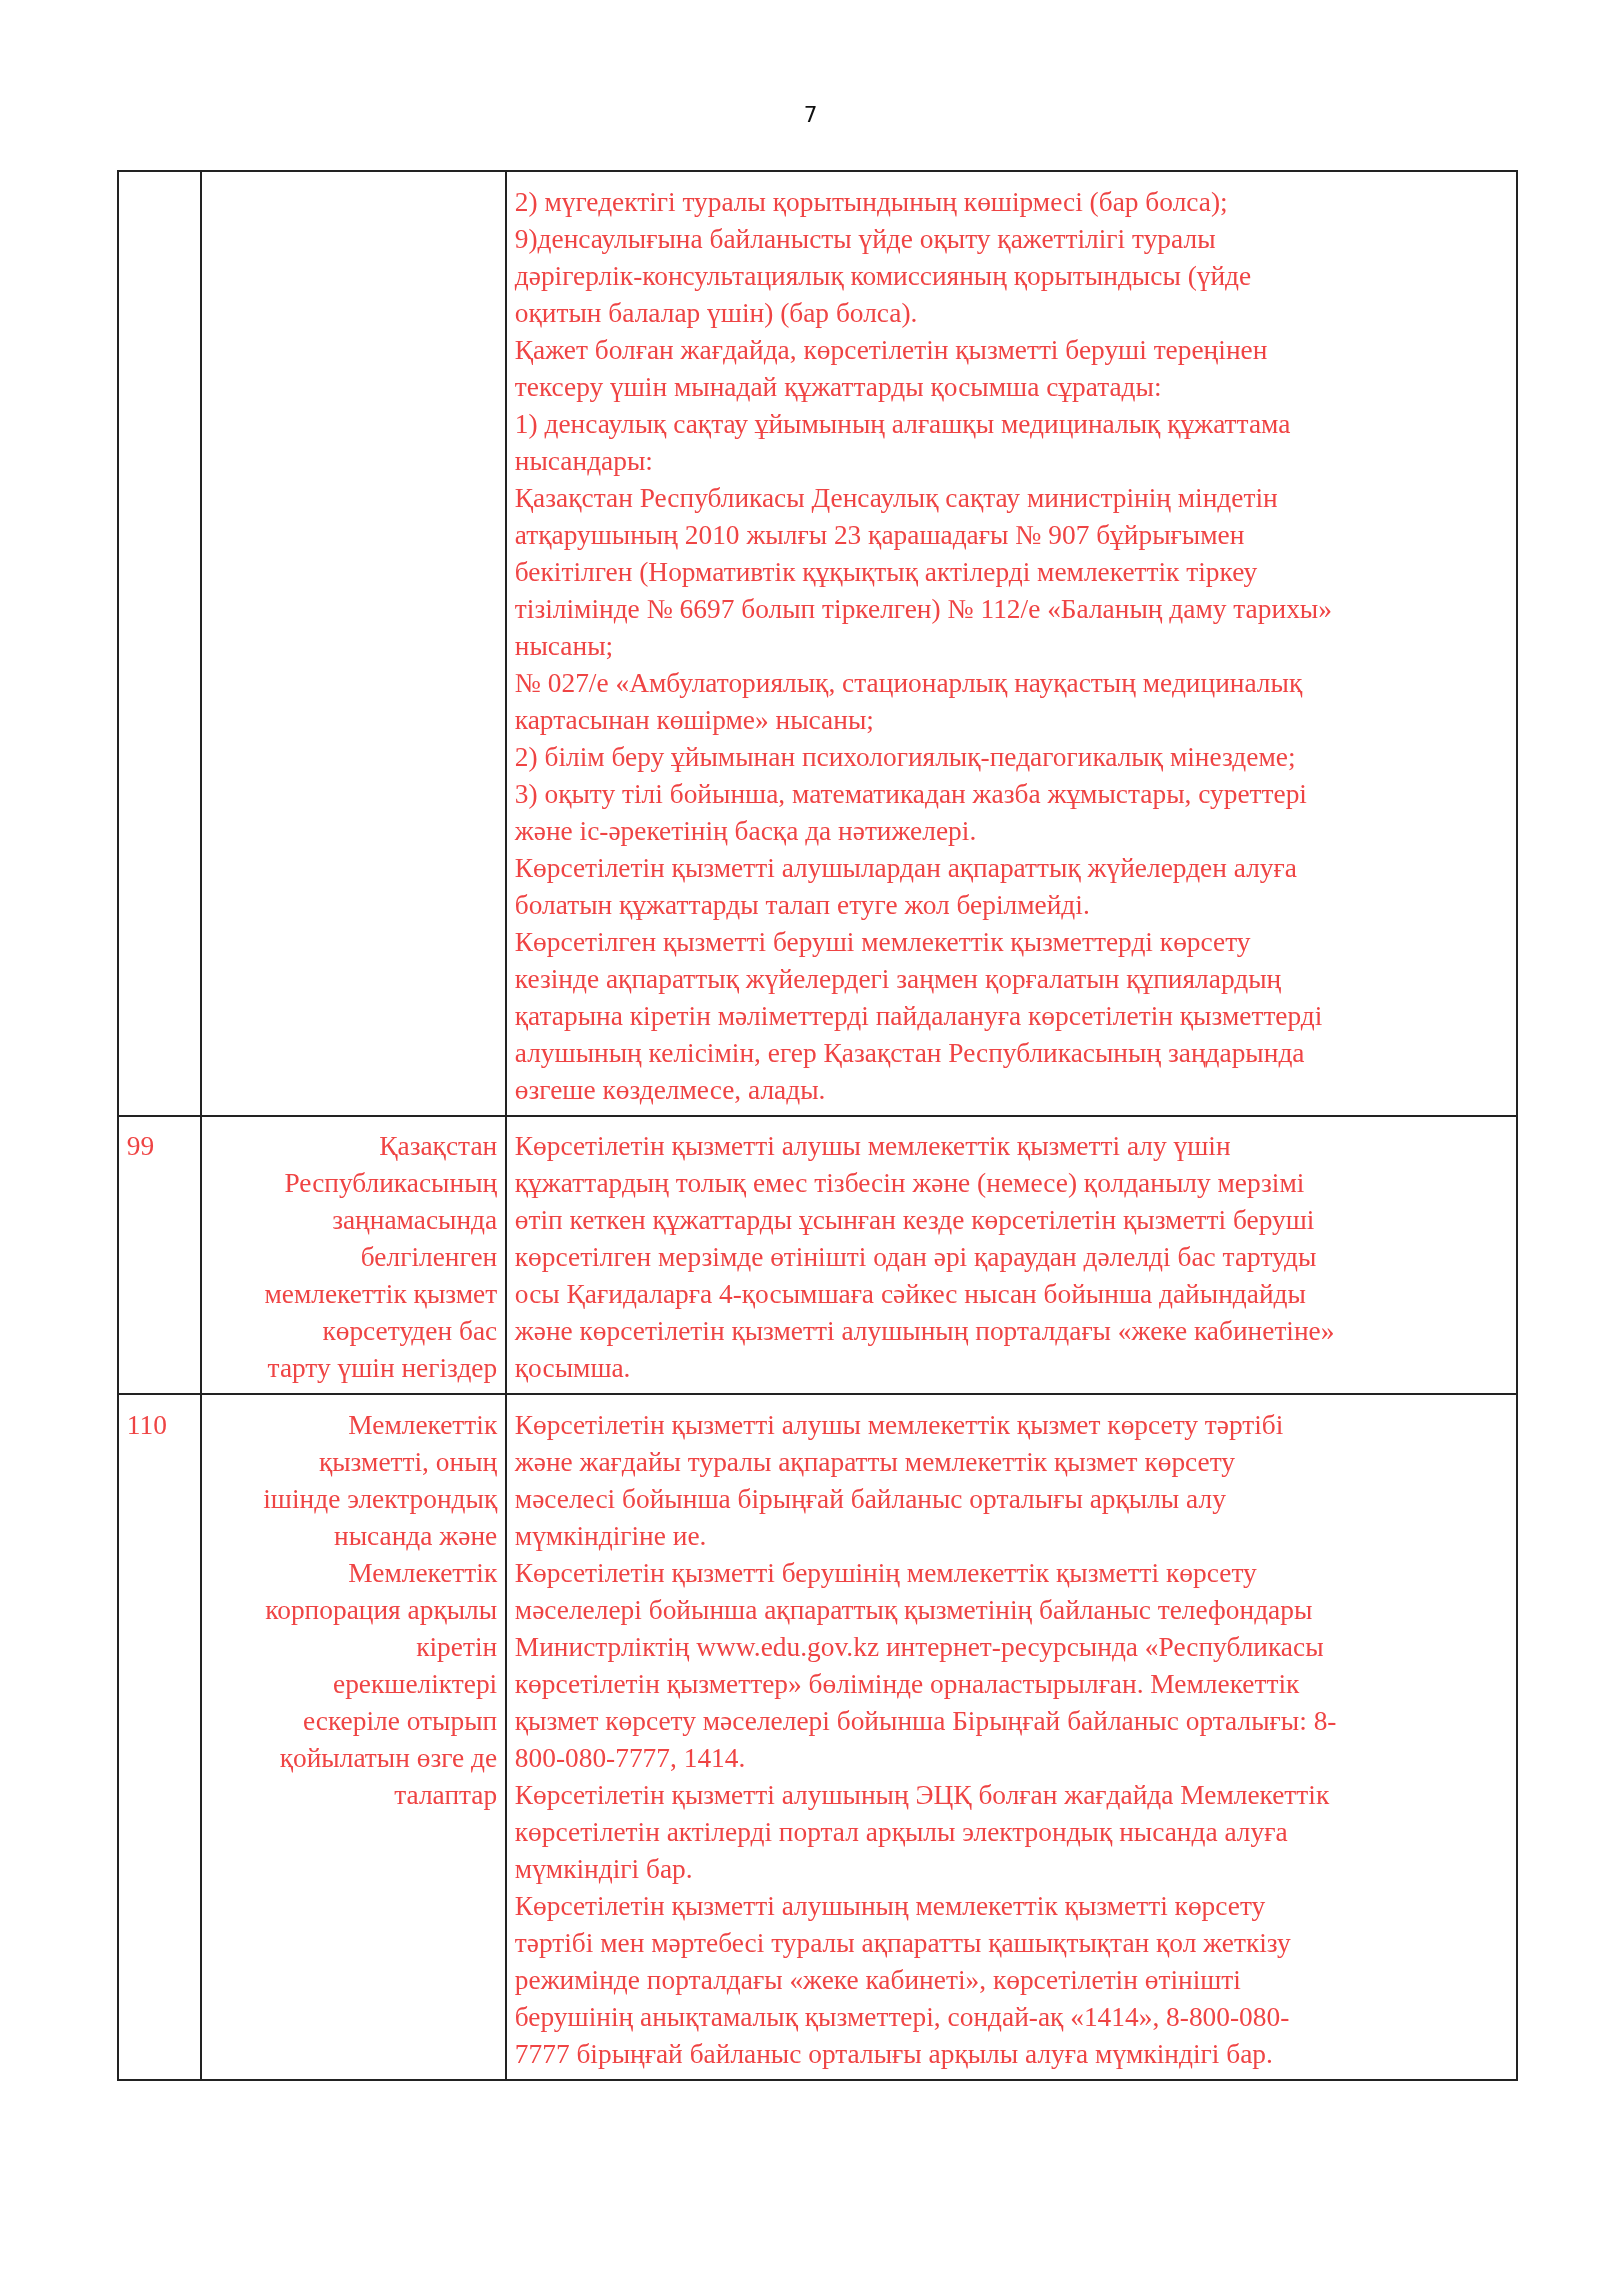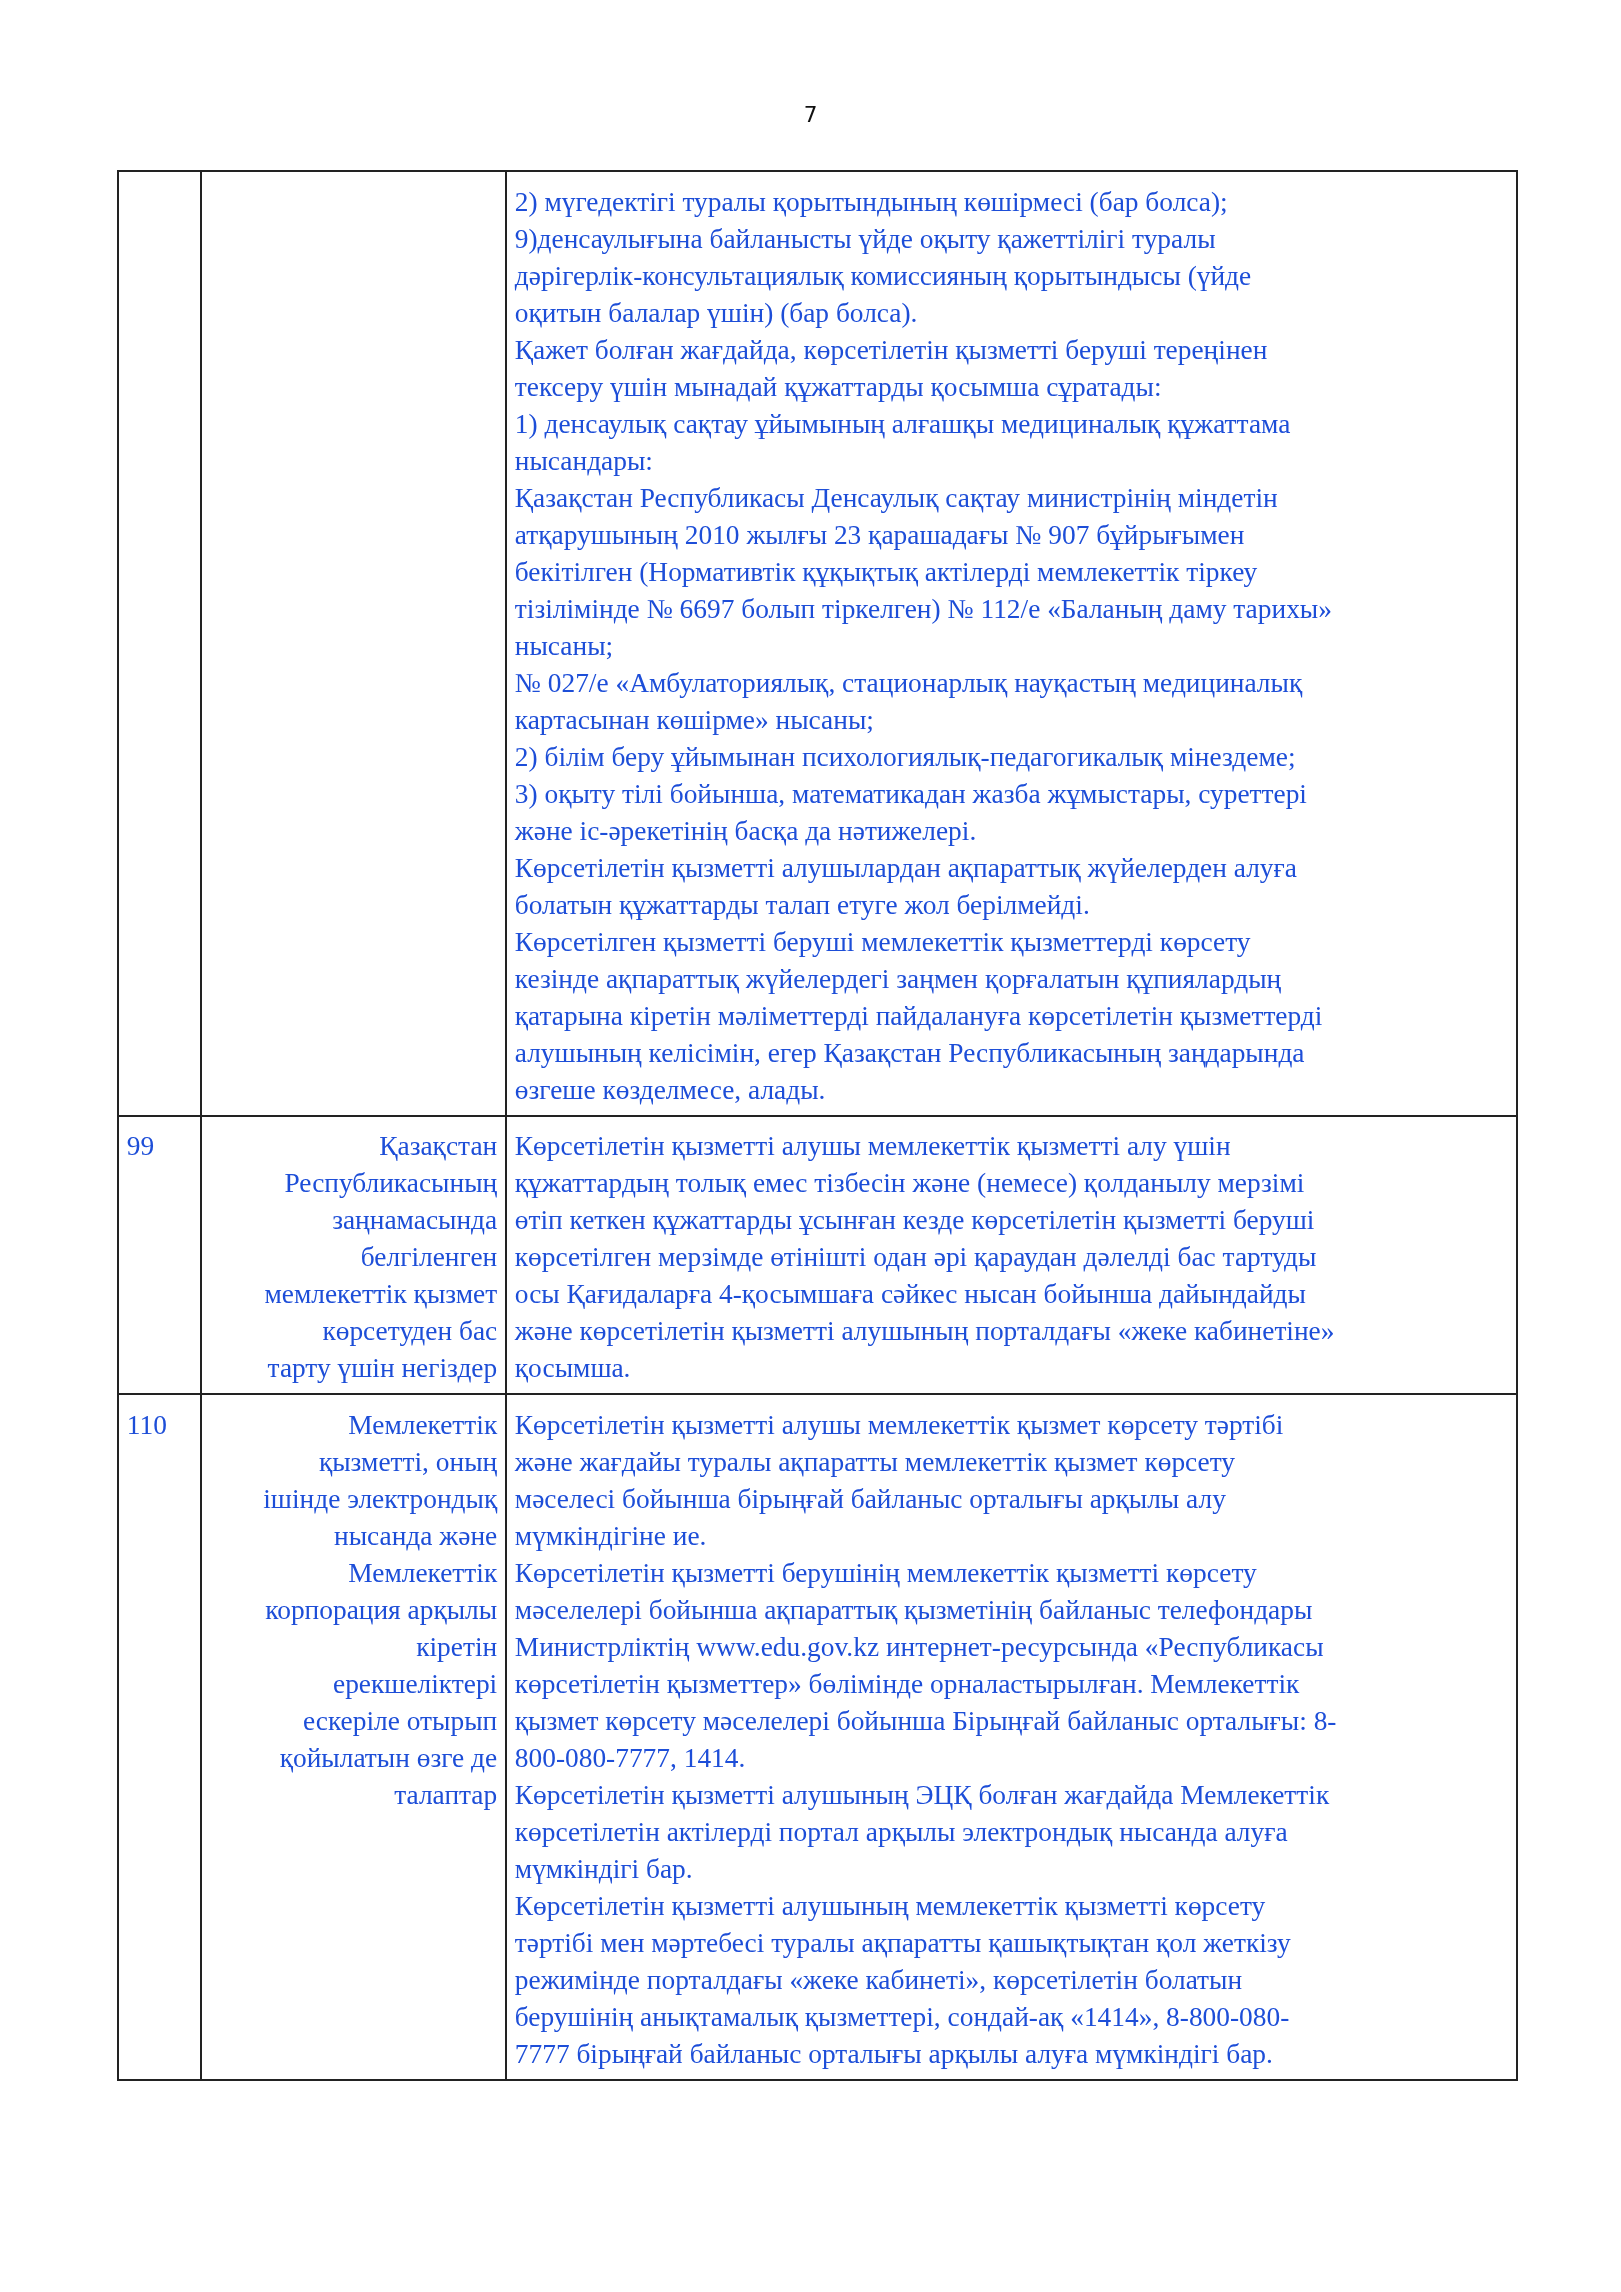--- a/index.html
+++ b/index.html
@@ -4,21 +4,21 @@
 <style>
   html, body { margin: 0; padding: 0; background: #ffffff; }
   body { width: 1621px; height: 2293px; position: relative; overflow: hidden; }
   .page-num {
     position: absolute; left: 0; width: 1621px; top: 102px;
     text-align: center; font-family: "DejaVu Sans", sans-serif; font-size: 21.6px; color: #111;
   }
   table.doc {
     position: absolute; left: 117px; top: 170px; width: 1399px;
     border-collapse: collapse; table-layout: fixed;
-    font-family: "Liberation Serif", serif; font-size: 27.4px; line-height: 37px; color: #1d4ed8;
+    font-family: "Liberation Serif", serif; font-size: 27.4px; line-height: 37px; color: #ef4444;
   }
   table.doc td {
     border: 2.9px solid #222; vertical-align: top; padding: 11.8px 7.8px 5.9px 7.8px;
   }
   col.c1 { width: 83px; }
   col.c2 { width: 305px; }
   col.c3 { width: 1011px; }
   .line { display: block; white-space: nowrap; }
   .cell2 .line { white-space: nowrap; text-align: right; }
 </style>
@@ -110,20 +110,20 @@
           <span class="line">мәселелері бойынша ақпараттық қызметінің байланыс телефондары</span>
           <span class="line">Министрліктің www.edu.gov.kz интернет-ресурсында «Республикасы</span>
           <span class="line">көрсетілетін қызметтер» бөлімінде орналастырылған. Мемлекеттік</span>
           <span class="line">қызмет көрсету мәселелері бойынша Бірыңғай байланыс орталығы: 8-</span>
           <span class="line">800-080-7777, 1414.</span>
           <span class="line">Көрсетілетін қызметті алушының ЭЦҚ болған жағдайда Мемлекеттік</span>
           <span class="line">көрсетілетін актілерді портал арқылы электрондық нысанда алуға</span>
           <span class="line">мүмкіндігі бар.</span>
           <span class="line">Көрсетілетін қызметті алушының мемлекеттік қызметті көрсету</span>
           <span class="line">тәртібі мен мәртебесі туралы ақпаратты қашықтықтан қол жеткізу</span>
-          <span class="line">режимінде порталдағы «жеке кабинеті», көрсетілетін болатын</span>
+          <span class="line">режимінде порталдағы «жеке кабинеті», көрсетілетін өтінішті</span>
           <span class="line">берушінің анықтамалық қызметтері, сондай-ақ «1414», 8-800-080-</span>
           <span class="line">7777 бірыңғай байланыс орталығы арқылы алуға мүмкіндігі бар.</span>
         </td>
       </tr>
     </tbody>
 </table>
 
 
 </body></html>

